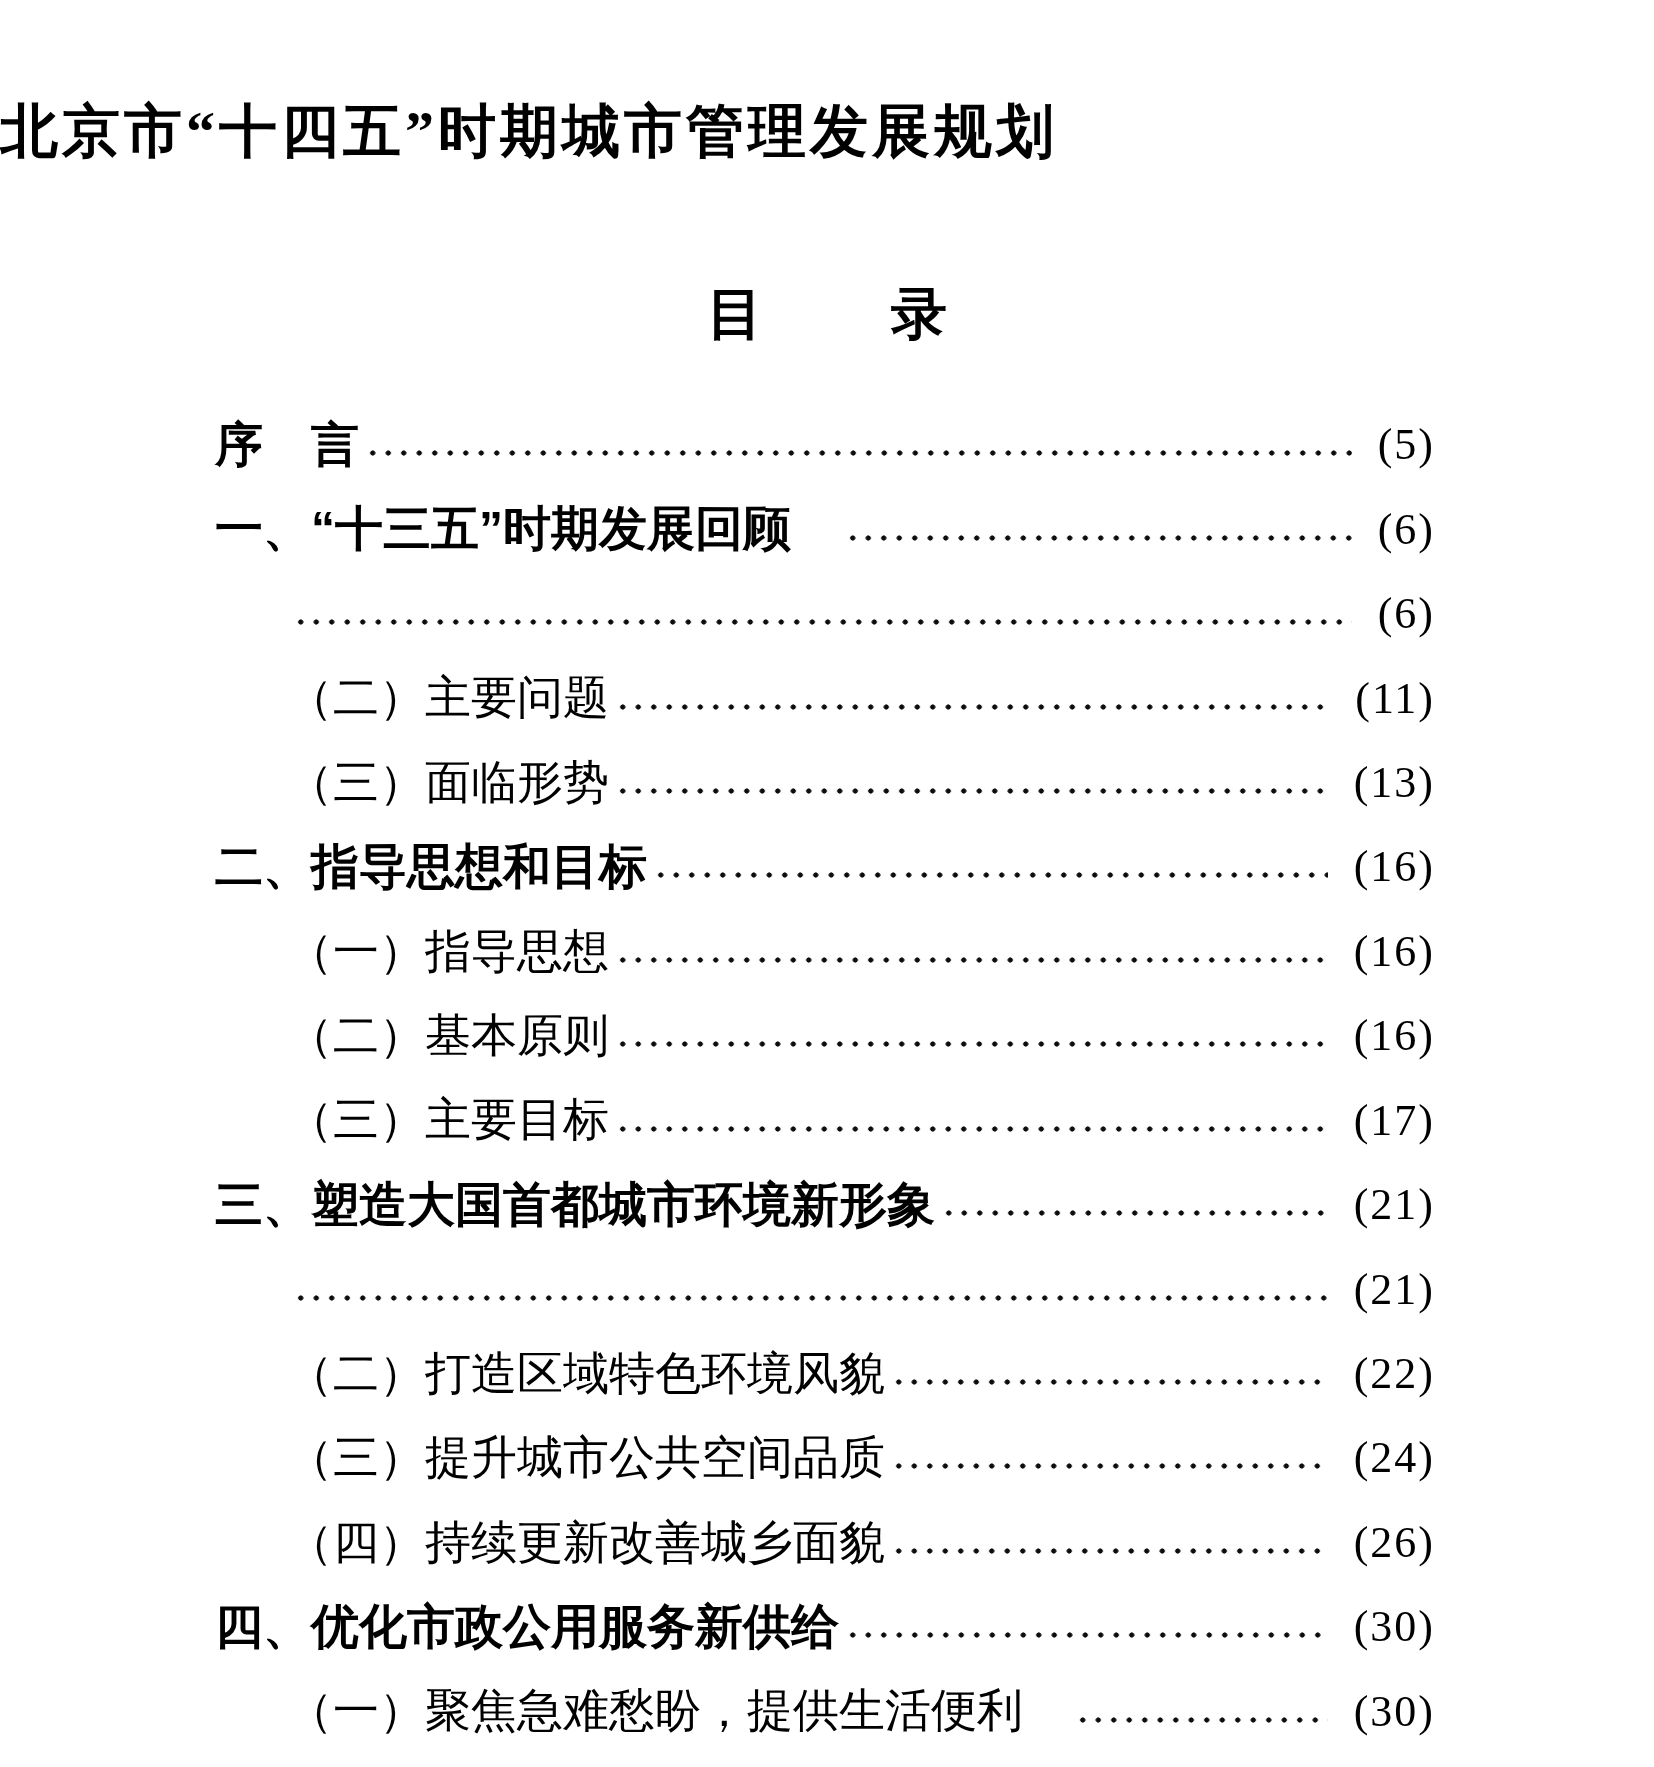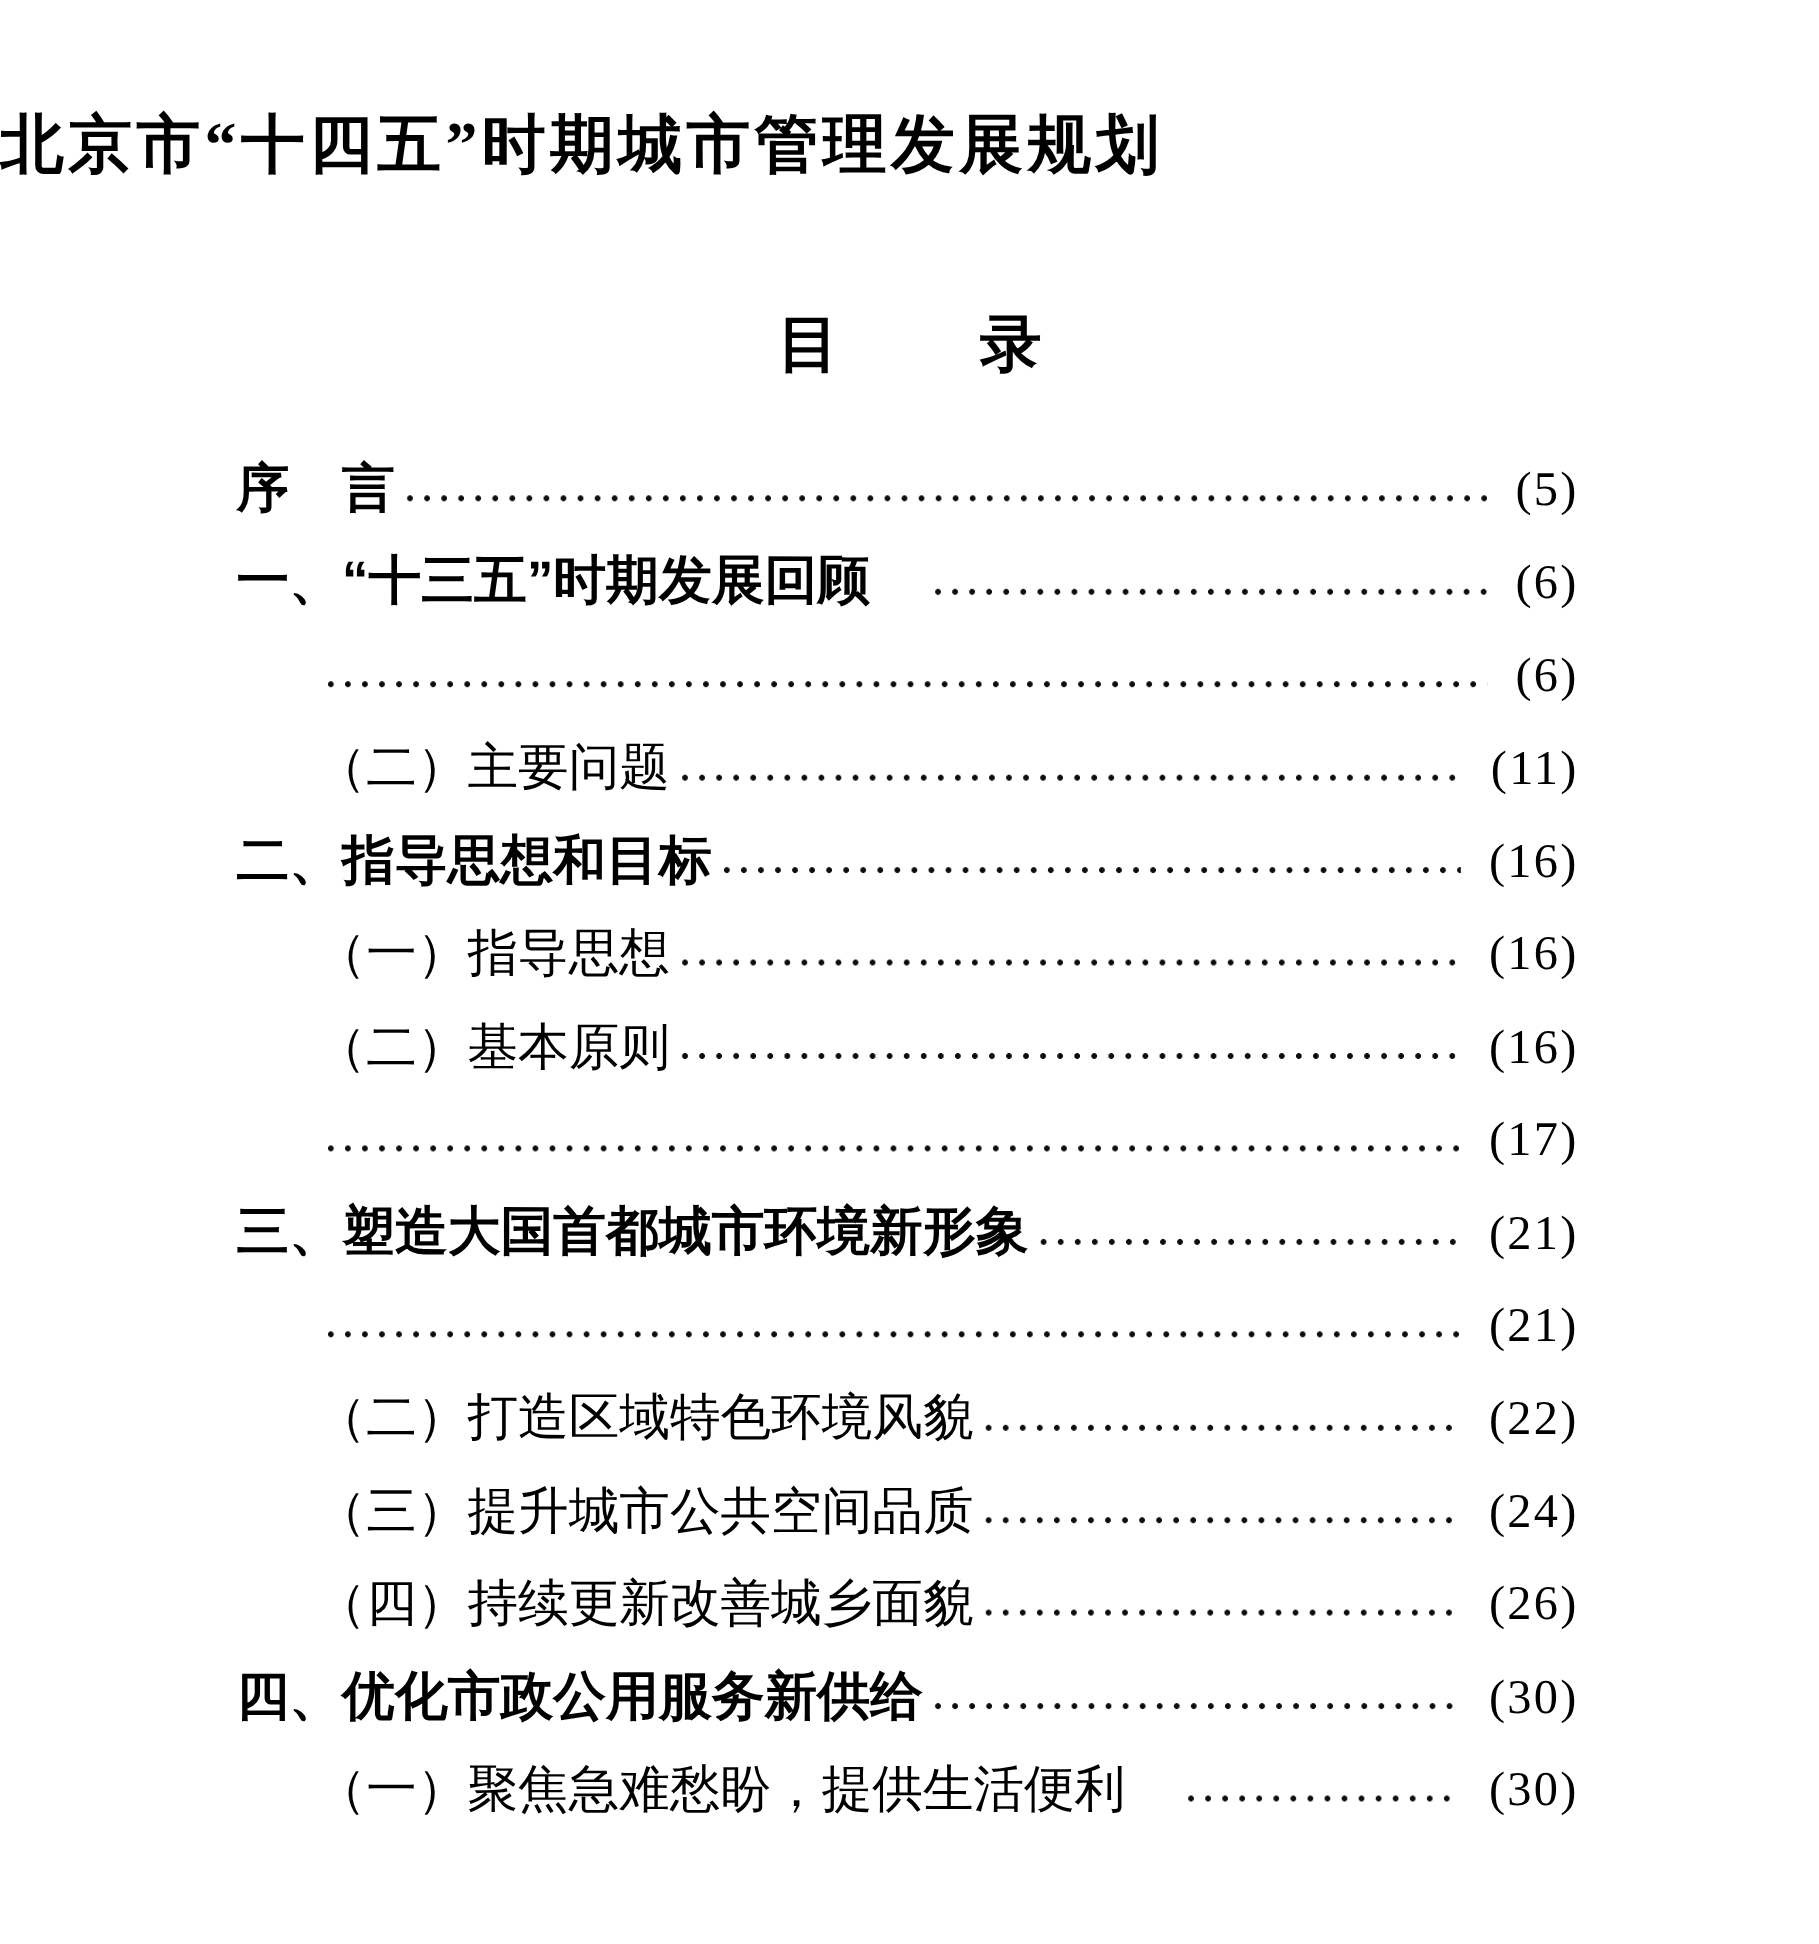--- a/index.html
+++ b/index.html
@@ -111,36 +111,42 @@
   </div>
       <div class="toc-row level2">
     <span class="dots"></span>
     <span class="toc-page">(6)</span>
   </div>
       <div class="toc-row level2">
     <span class="toc-label">（二）主要问题</span>
     <span class="dots"></span>
     <span class="toc-page">(11)</span>
   </div>
+      <div class="toc-row level2">
+    <span class="toc-label">（三）面临形势</span>
+    <span class="dots"></span>
+    <span class="toc-page">(13)</span>
+  </div>
       <div class="toc-row level1">
     <span class="toc-label">二、指导思想和目标</span>
     <span class="dots"></span>
     <span class="toc-page">(16)</span>
   </div>
       <div class="toc-row level2">
     <span class="toc-label">（一）指导思想</span>
     <span class="dots"></span>
     <span class="toc-page">(16)</span>
   </div>
       <div class="toc-row level2">
     <span class="toc-label">（二）基本原则</span>
     <span class="dots"></span>
     <span class="toc-page">(16)</span>
   </div>
       <div class="toc-row level2">
+    <span class="toc-label">（三）主要目标</span>
     <span class="dots"></span>
     <span class="toc-page">(17)</span>
   </div>
       <div class="toc-row level1">
     <span class="toc-label">三、塑造大国首都城市环境新形象</span>
     <span class="dots"></span>
     <span class="toc-page">(21)</span>
   </div>
       <div class="toc-row level2">
     <span class="dots"></span>

